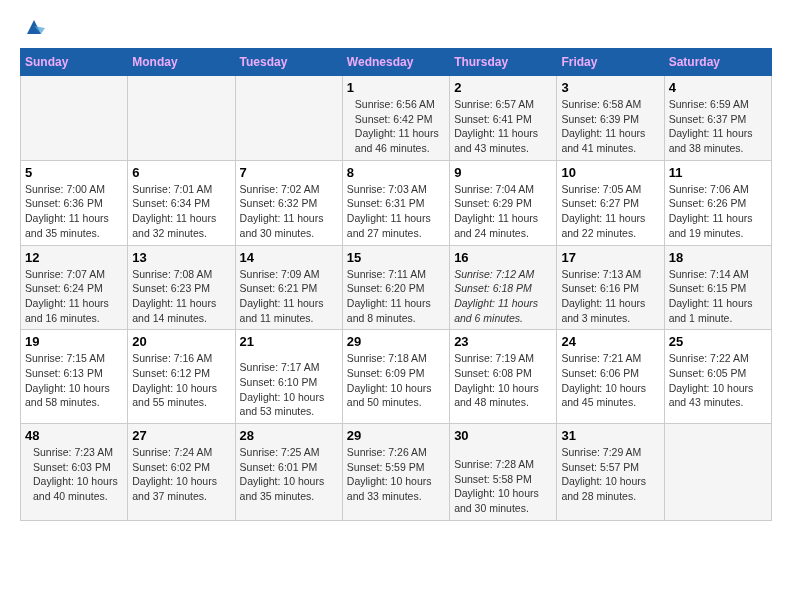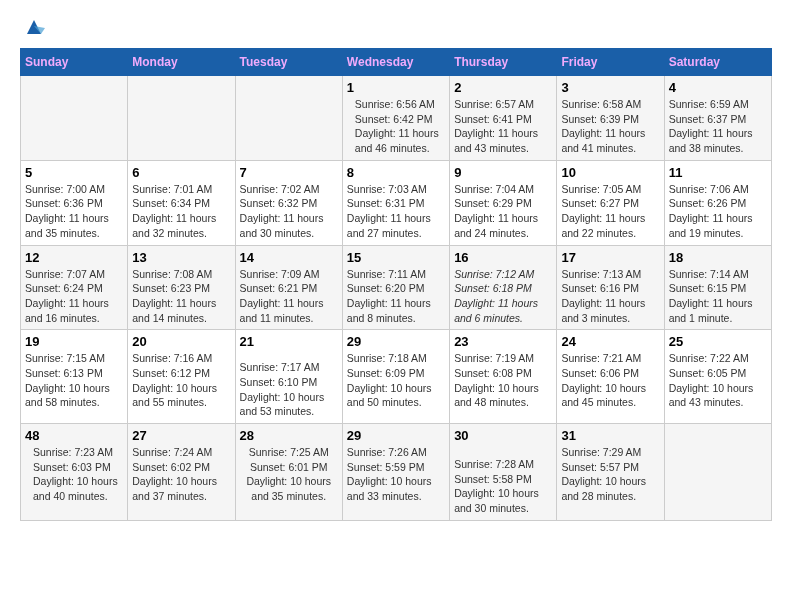--- a/index.html
+++ b/index.html
@@ -276,21 +276,21 @@
 Daylight: 10 hours and 40 minutes.</div>
         </td>
         <td>
           <span class="day-number">27</span>
           <div class="day-info" style="white-space: pre-line;">Sunrise: 7:24 AM
 Sunset: 6:02 PM
 Daylight: 10 hours and 37 minutes.</div>
         </td>
         <td>
           <span class="day-number">28</span>
-          <div class="day-info" style="white-space: pre-line; text-align: center;">Sunrise: 7:25 AM
+          <div class="day-info" style="white-space: pre-line;">Sunrise: 7:25 AM
 Sunset: 6:01 PM
 Daylight: 10 hours and 35 minutes.</div>
         </td>
         <td>
           <span class="day-number">29</span>
           <div class="day-info" style="white-space: pre-line;">Sunrise: 7:26 AM
 Sunset: 5:59 PM
 Daylight: 10 hours and 33 minutes.</div>
         </td>
         <td>

